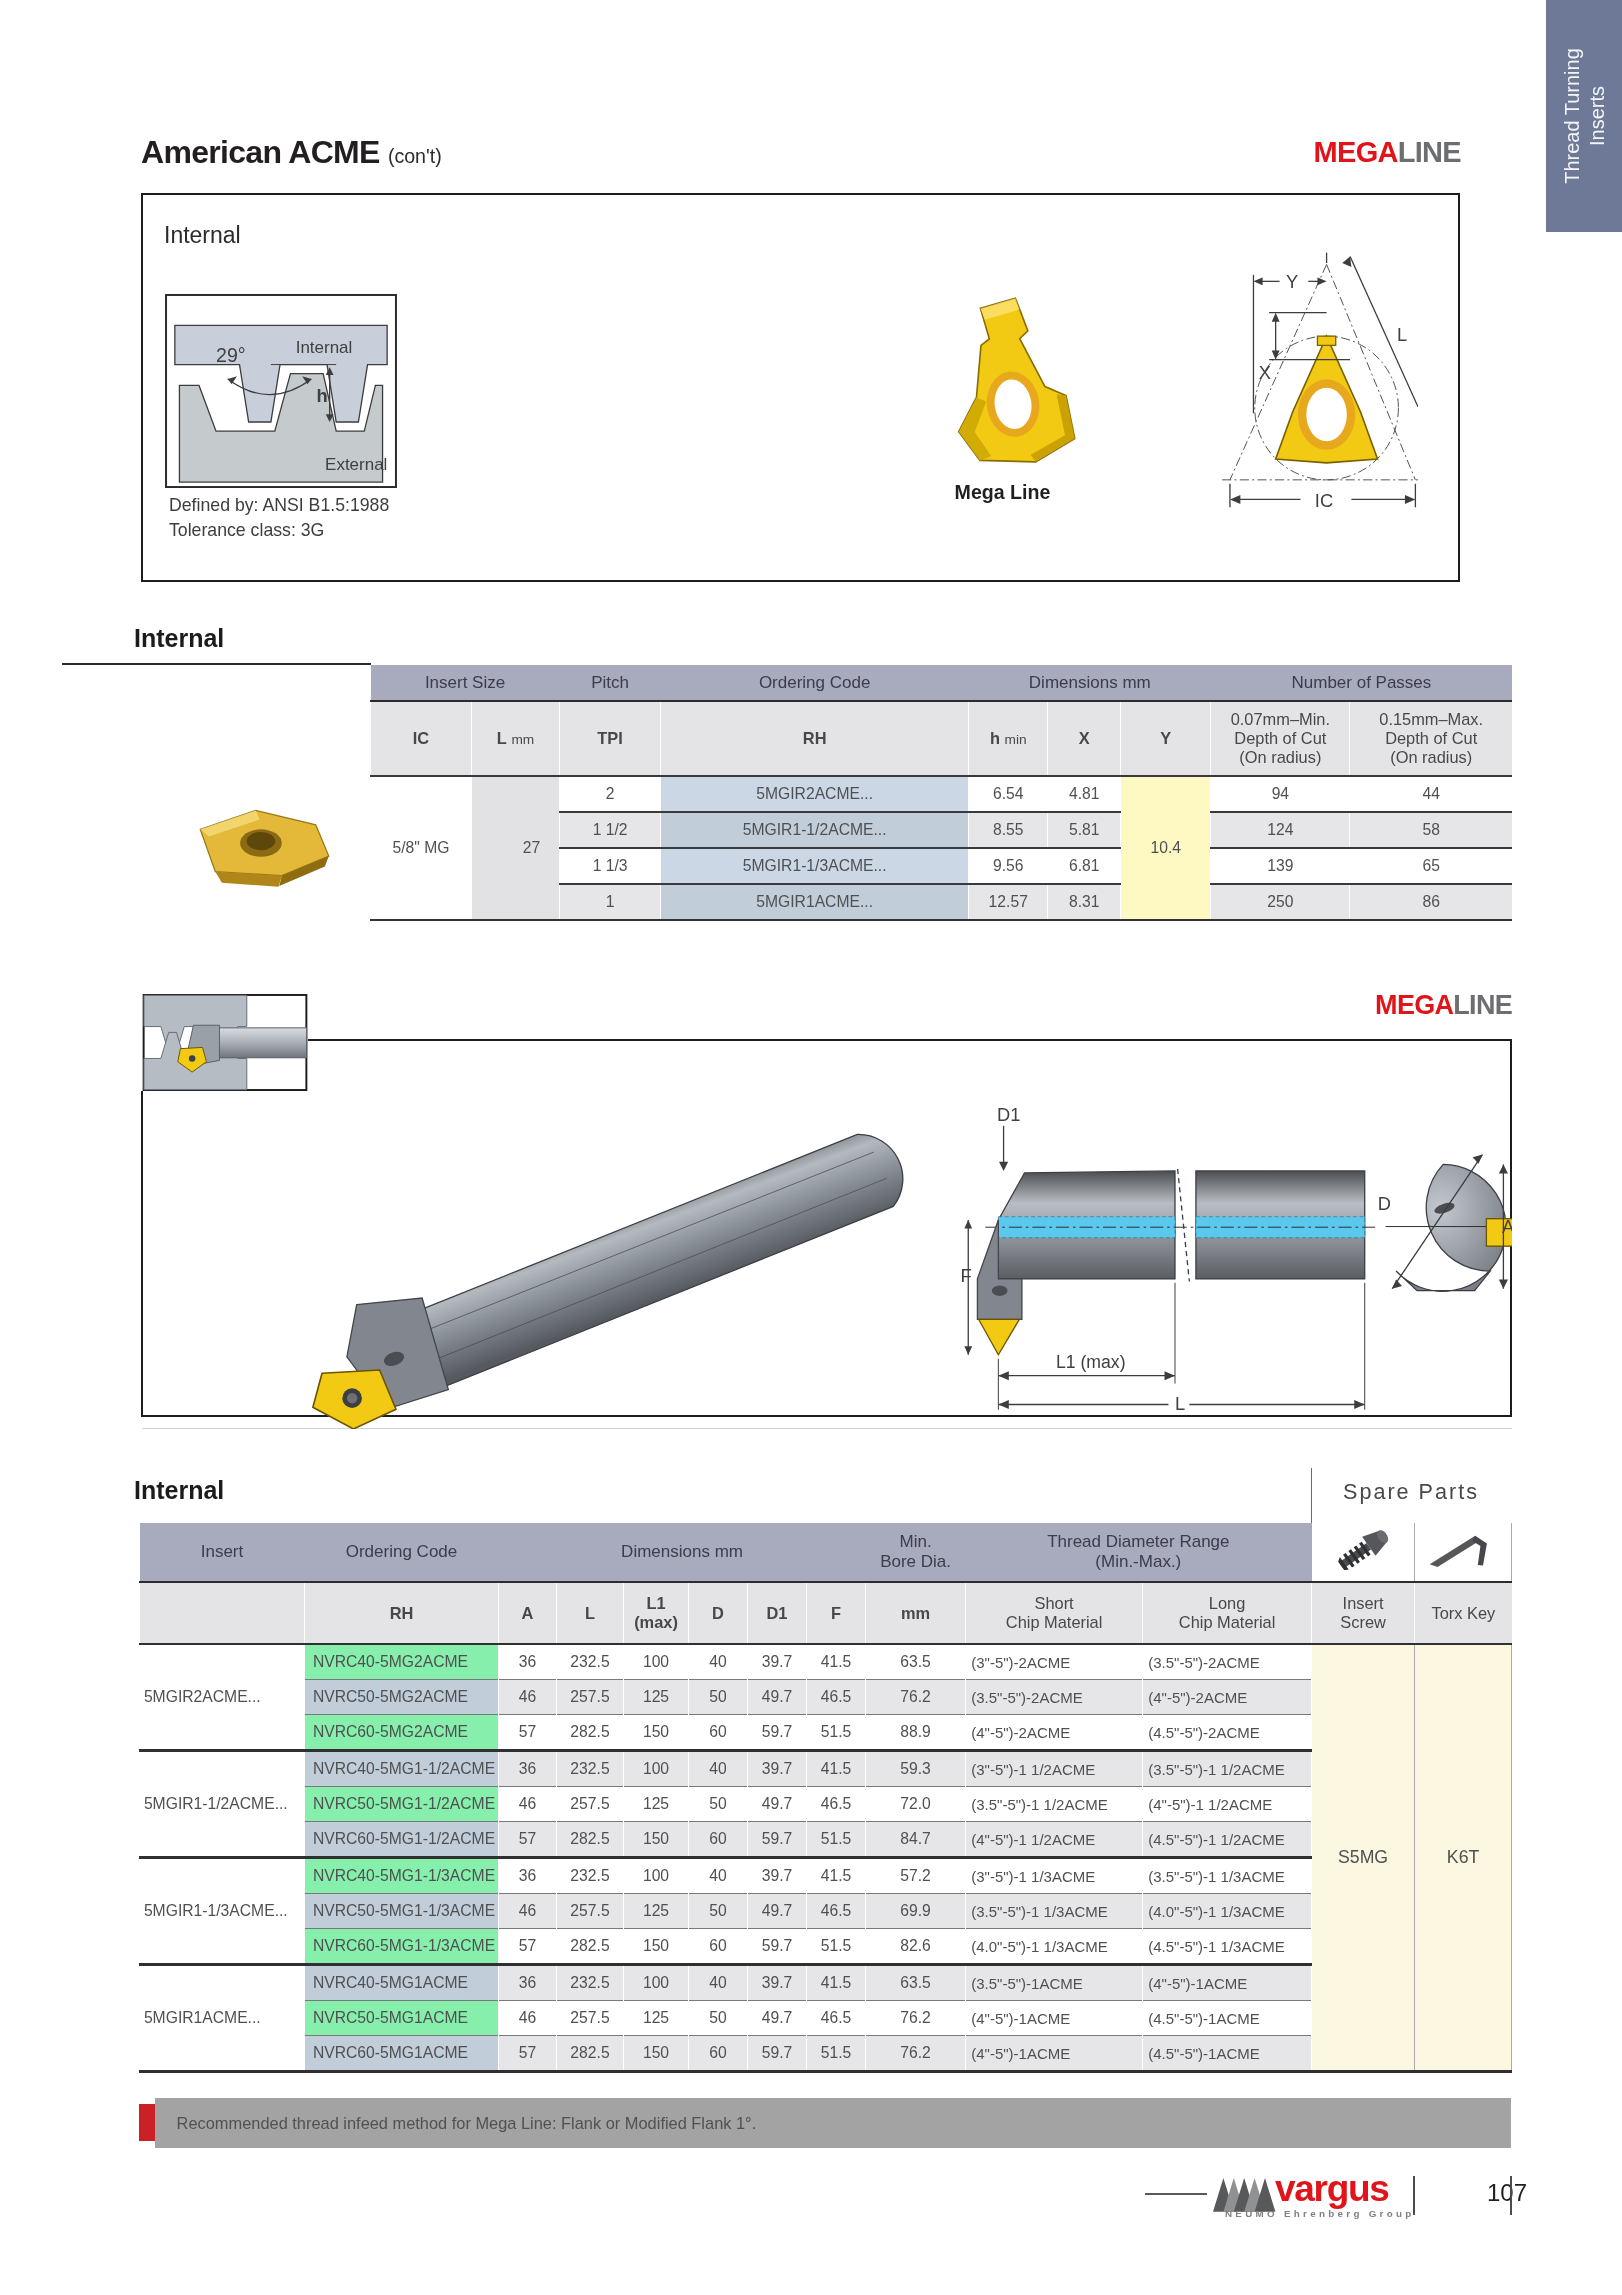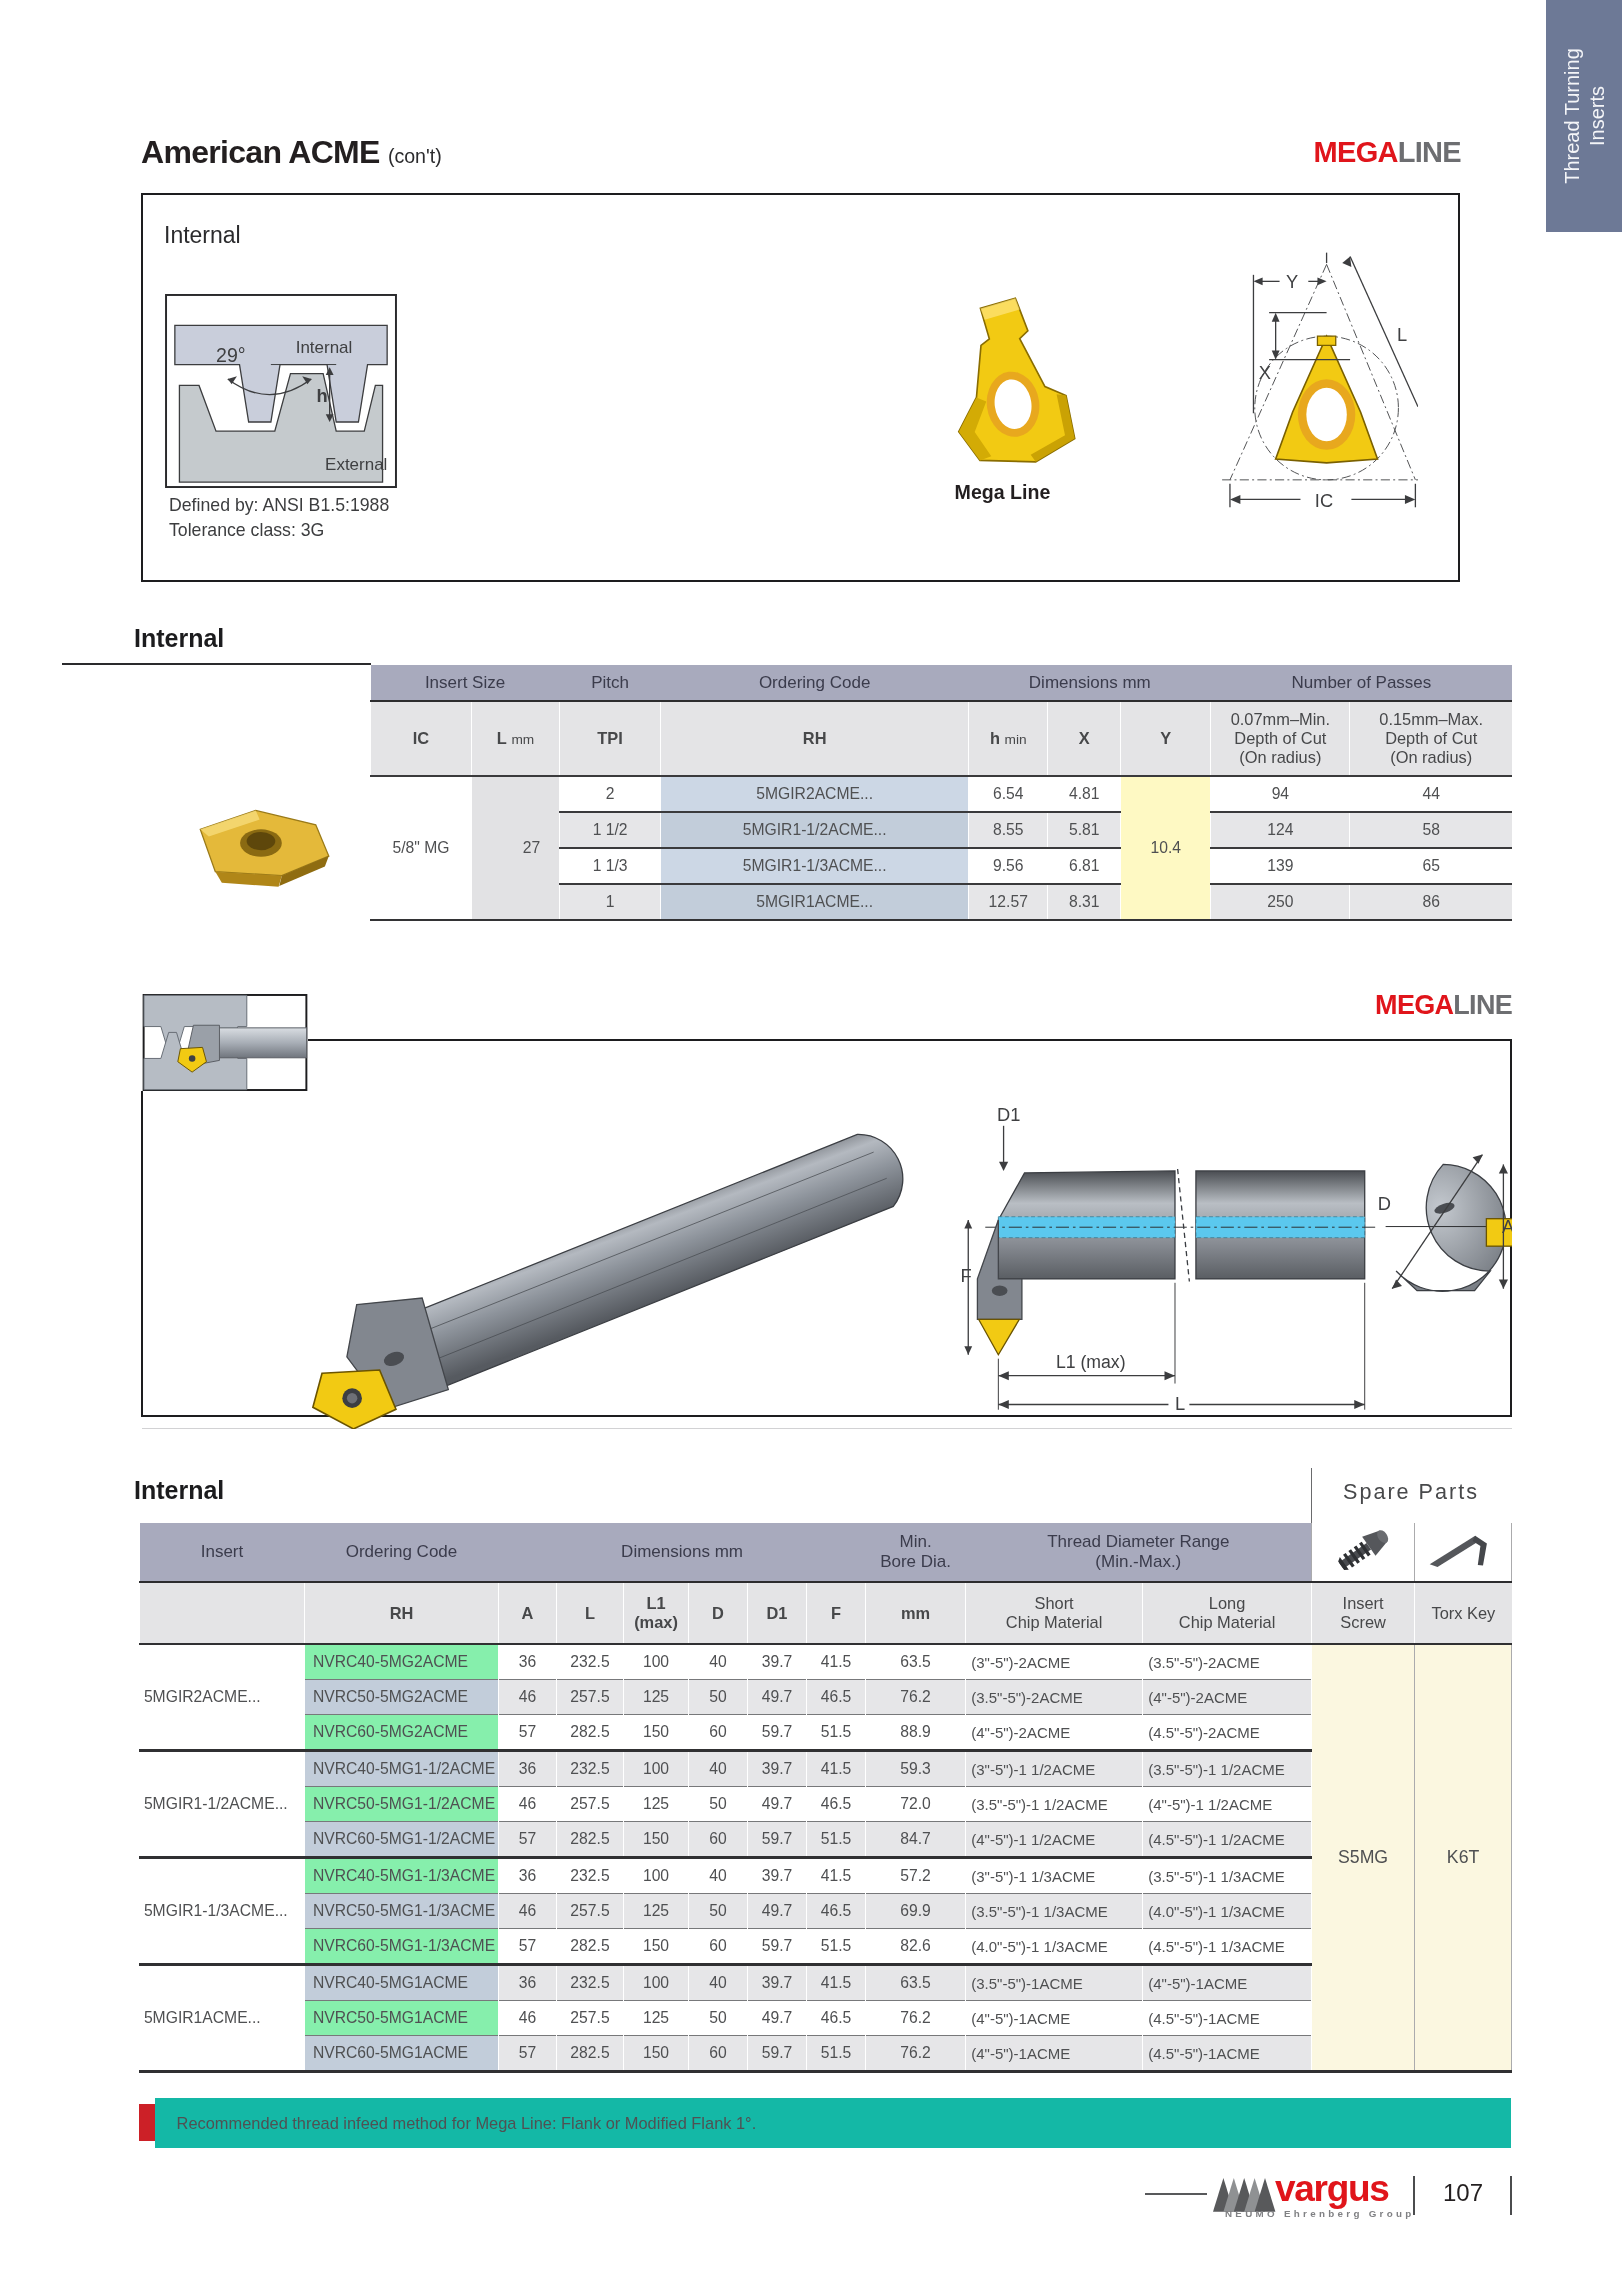--- a/index.html
+++ b/index.html
@@ -78,29 +78,29 @@
   #t2 td.chip{text-align:left;padding-left:5.2px;font-size:15px;}
   #t2 tr.w td.v{background:#ffffff;}
   #t2 tr.g td.v{background:#e6e6e8;}
   #t2 tr.w td.code{background:#86efac;}
   #t2 tr.g td.code{background:#c2cdda;}
   #t2 td.spare{background:#fbf7e0;font-size:17.7px;border-left:1.3px solid #ababad;border-right:1.3px solid #ababad;}
   #t2 td.iconcell{background:#fff;border-left:1.3px solid #ababad;border-right:1.3px solid #ababad;}
 
   
   #note-red{left:139px;top:2104px;width:15.7px;height:37px;background:#cc2027;}
-  #note-band{left:155px;top:2098px;width:1356px;height:50px;background:#14b8a6;}
+  #note-band{left:155px;top:2098px;width:1356px;height:50px;background:#a3a3a3;}
   #note-band .txt{position:absolute;left:21.6px;top:50%;transform:translateY(-50%);font-size:16.4px;color:#505153;}
 
   
   #f-dash{left:1145px;top:2193px;width:62px;height:2px;background:#58595b;}
   #f-brand{left:1275px;top:2168px;font-size:37px;font-weight:bold;color:#e0151b;letter-spacing:-1.3px;}
   #f-sub{left:1225px;top:2208px;font-size:9.8px;letter-spacing:3.3px;color:#808184;font-weight:bold;}
   .f-vline{width:2px;height:39px;background:#4b4c4e;top:2176px;}
-  #f-page{left:1415px;top:2179px;width:96px;text-align:center;font-size:24px;color:#231f20;}
+  #f-page{left:1415px;top:2179px;width:96px;text-align:center;font-size:24px;color:#231f20;padding-left:44px;}
 
   svg text{font-family:"Liberation Sans",sans-serif;fill:#3f4042;}
 </style>
 </head>
 <body>
 
 <div id="page">
 
   <div id="side-tab" class="abs">
     <div class="inner">

